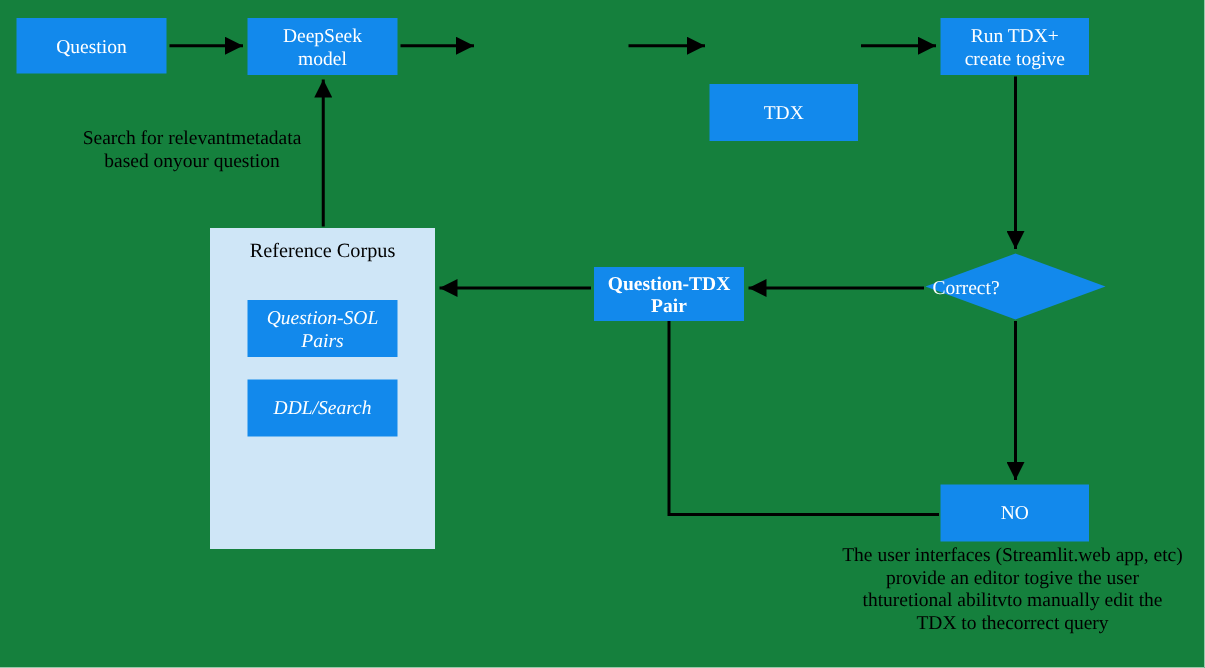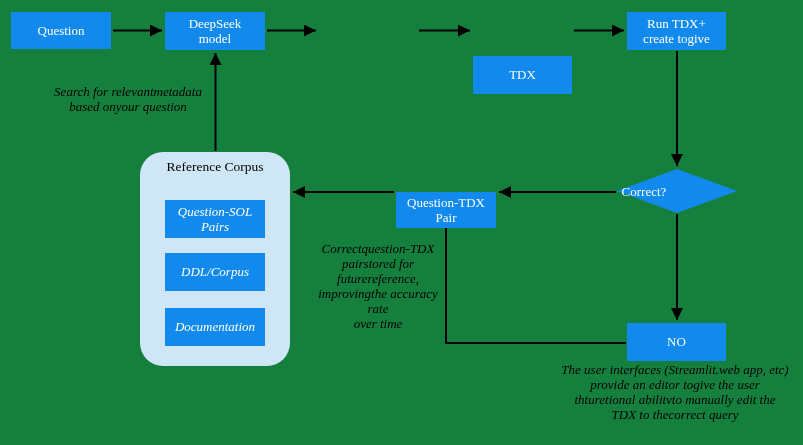--- a/index.html
+++ b/index.html
@@ -23,54 +23,52 @@
     text-align: center;
     font-size: 13px;
     line-height: 1.18;
     white-space: pre-line;
   }
   .container {
     position: absolute;
     z-index: 2;
     left: 140px; top: 152px; width: 150px; height: 214px;
     background: #cfe6f7;
-    border-radius: 23px;
   }
   .container-title {
     position: absolute;
     left: 0; top: 7px; width: 150px;
     text-align: center;
     color: #000000;
     font-size: 13.5px;
   }
   .subnode { position: absolute; font-style: italic; }
   .note {
     position: absolute;
     z-index: 2;
     color: #000000;
     font-size: 13px;
     line-height: 1.15;
     text-align: center;
     white-space: pre-line;
-    font-style: italic;
   }
   .diamond-label {
     position: absolute;
     z-index: 3;
     left: 584px; top: 184px; width: 120px;
     text-align: center;
     color: #ffffff;
     font-size: 13px;
   }
   #node-question  { left: 11px;  top: 12px; width: 100px; height: 37px; }
   #node-deepseek  { left: 165px; top: 12px; width: 100px; height: 38px; }
   #node-llms      { left: 319px; top: 12px; width: 98px;  height: 38px; }
   #node-tdx       { left: 473px; top: 12px; width: 99px;  height: 38px; margin-top: 44px; }
   #node-runtdx    { left: 627px; top: 12px; width: 99px;  height: 38px; }
-  #node-qtdxpair  { left: 396px; top: 192px; width: 100px; height: 36px; }
+  #node-qtdxpair  { left: 396px; top: 178px; width: 100px; height: 36px; font-weight: bold; }
   #node-no        { left: 627px; top: 323px; width: 99px;  height: 38px; text-align: right; }
   #node-qsol { left: 25px; top: 48px;  width: 100px; height: 38px; }
   #node-ddl  { left: 25px; top: 101px; width: 100px; height: 38px; }
   #node-doc  { left: 25px; top: 156px; width: 100px; height: 38px; }
   #note-search { left: 30px;  top: 85px;  width: 196px; }
   #note-store  { left: 303px; top: 242px; width: 150px; }
   #note-editor { left: 540px; top: 363px; width: 270px; }
 </style>
 </head>
 <body>
@@ -110,30 +108,23 @@
   <div class="diamond-label">Correct?</div>
 
   <div class="node" id="node-qtdxpair">Question-TDX
 Pair</div>
   <div class="node" id="node-no">NO</div>
 
   <div class="container">
     <div class="container-title">Reference Corpus</div>
     <div class="node subnode" id="node-qsol">Question-SOL
 Pairs</div>
-    <div class="node subnode" id="node-ddl">DDL/Corpus</div>
-    <div class="node subnode" id="node-doc">Documentation</div>
+    <div class="node subnode" id="node-ddl">DDL/Search</div>
   </div>
 
   <div class="note" id="note-search">Search for relevantmetadata
 based onyour question</div>
-  <div class="note" id="note-store">Correctquestion-TDX
-pairstored for
-futurereference,
-improvingthe accuracy
-rate
-over time</div>
   <div class="note" id="note-editor">The user interfaces (Streamlit.web app, etc)
 provide an editor togive the user
 thturetional abilitvto manually edit the
 TDX to thecorrect query</div>
 
 </div>
 
 </body></html>

